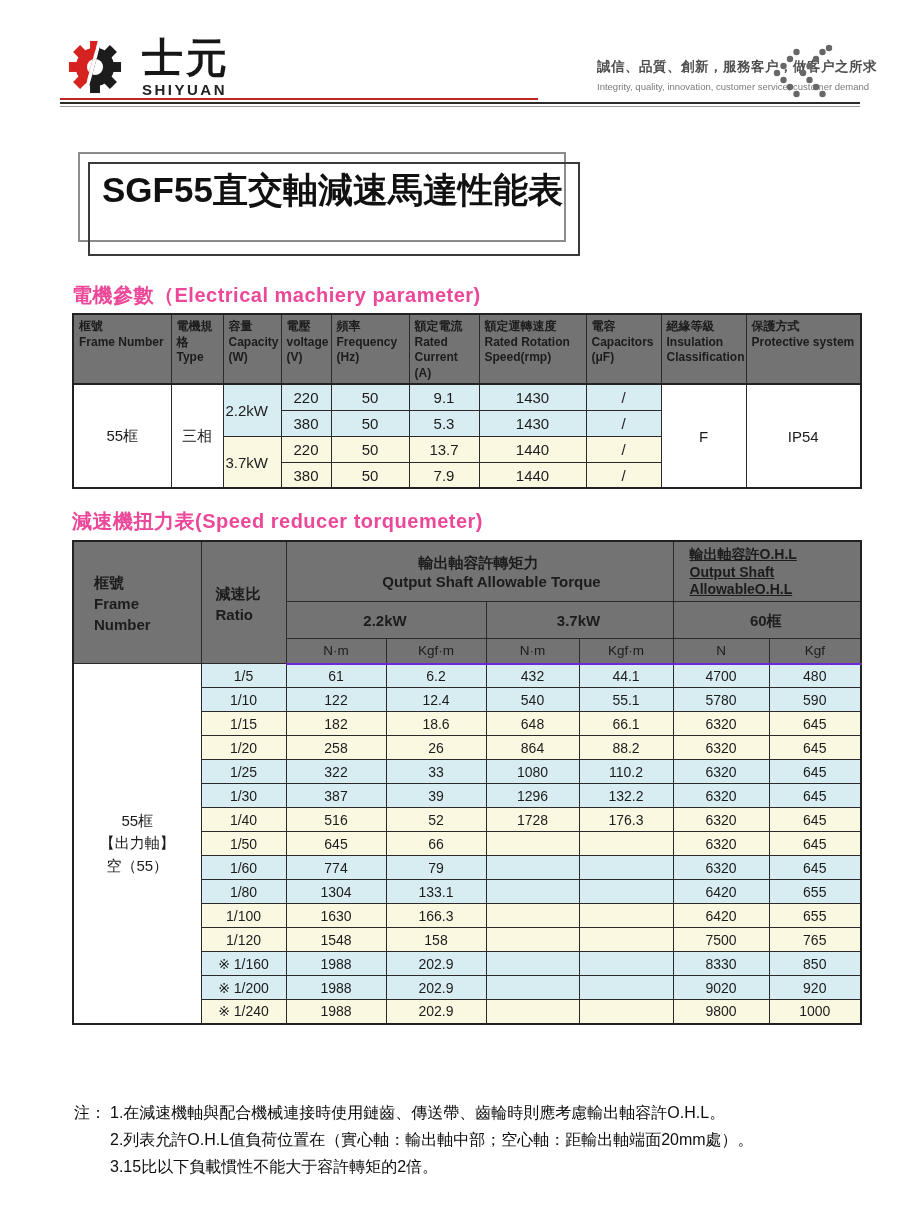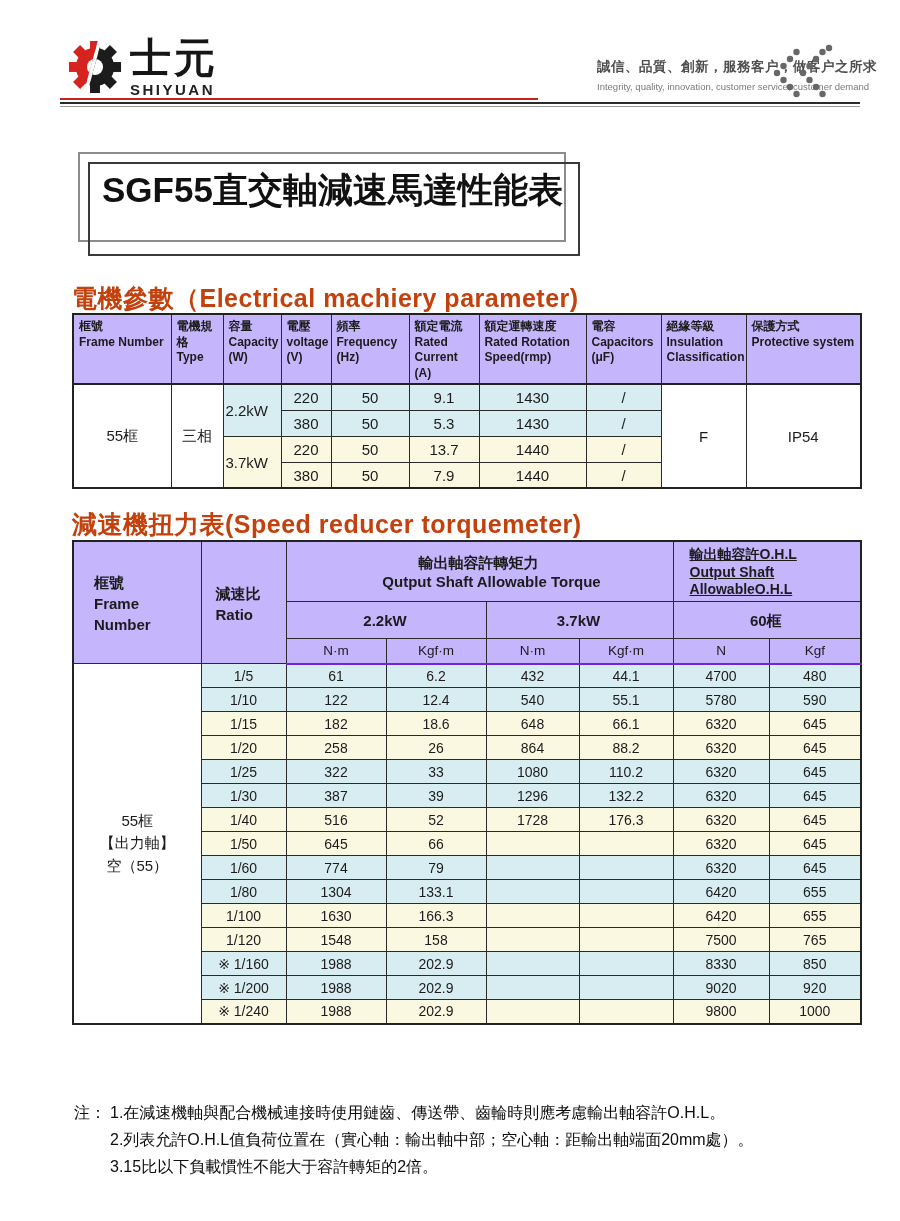--- a/index.html
+++ b/index.html
@@ -4,45 +4,45 @@
 <style>
   html,body{margin:0;padding:0;}
   body{
     width:900px;height:1221px;position:relative;background:#ffffff;
     font-family:"Liberation Sans","DejaVu Sans",sans-serif;color:#1c1c1c;
     overflow:hidden;
   }
   
   .logo{position:absolute;left:64px;top:36px;display:flex;align-items:flex-start;}
   .logo svg{width:62px;height:62px;}
-  .logo-text{margin-left:4px;}
+  .logo-text{margin-left:16px;}
   .logo-cn{font-size:41px;font-weight:bold;color:#161616;letter-spacing:3px;line-height:44px;}
   .logo-en{font-size:15px;font-weight:bold;color:#222;letter-spacing:2.5px;margin-top:1px;}
   .tagline{position:absolute;left:549px;top:58px;margin-left:48px;}
   .tag-cn{font-size:13.5px;color:#4f4f4f;font-weight:bold;letter-spacing:.5px;}
   .tag-en{font-size:9.5px;color:#7a7a7a;margin-top:5px;}
   .chevrons{position:absolute;left:768px;top:44px;}
   .div-red{position:absolute;left:60px;top:98px;width:478px;height:2px;background:#c42420;}
   .div-black{position:absolute;left:60px;top:102px;width:800px;height:2px;background:#2b2b2b;}
   .div-gray{position:absolute;left:60px;top:106px;width:800px;height:1px;background:#9a9a9a;}
   
   .banner{position:absolute;left:78px;top:150px;width:506px;height:108px;}
   .banner .frame-outer{position:absolute;left:0;top:2px;width:484px;height:86px;border:2px solid #8c8c8c;}
   .banner .frame-inner{position:absolute;left:10px;top:12px;width:488px;height:90px;border:2px solid #3a3a3a;}
   .banner .txt{position:absolute;left:24px;top:20px;width:466px;}
   .banner .title{font-size:35px;font-weight:bold;color:#111;white-space:nowrap;letter-spacing:0px;line-height:40px;}
   .banner .subtitle{font-size:16.5px;font-style:italic;font-weight:bold;color:#3d3d3d;margin-top:6px;white-space:nowrap;}
   
-  .sec-h{position:absolute;left:72px;font-size:25px;color:#c2410c;letter-spacing:.5px;font-weight:bold;}
+  .sec-h{position:absolute;left:72px;font-size:20px;color:#ec4899;letter-spacing:.5px;font-weight:bold;}
   .sec-h.light{font-weight:bold;}
   
   table{border-collapse:collapse;table-layout:fixed;position:absolute;left:72px;background:#fff;}
   th,td{border:1px solid #2a2a2a;overflow:hidden;}
   table{border:2px solid #222;}
-  th{background:#c4b5fd;font-weight:bold;text-align:left;vertical-align:top;padding:4px 2px 2px 5px;font-size:12px;line-height:1.3;}
+  th{background:#737373;font-weight:bold;text-align:left;vertical-align:top;padding:4px 2px 2px 5px;font-size:12px;line-height:1.3;}
   .h-cn,.h-en{display:block;}
   td{text-align:center;vertical-align:middle;font-size:15px;padding:0;}
   .blue{background:#d8edf2;}
   .yellow{background:#fbf8e2;}
   .white{background:#ffffff;}
   
   .t1{top:313px;width:788px;}
   .t1 thead th{height:58px;}
   .t1 thead tr th{border-bottom:2px solid #222;}
   .t1 tbody tr{height:26px;}

